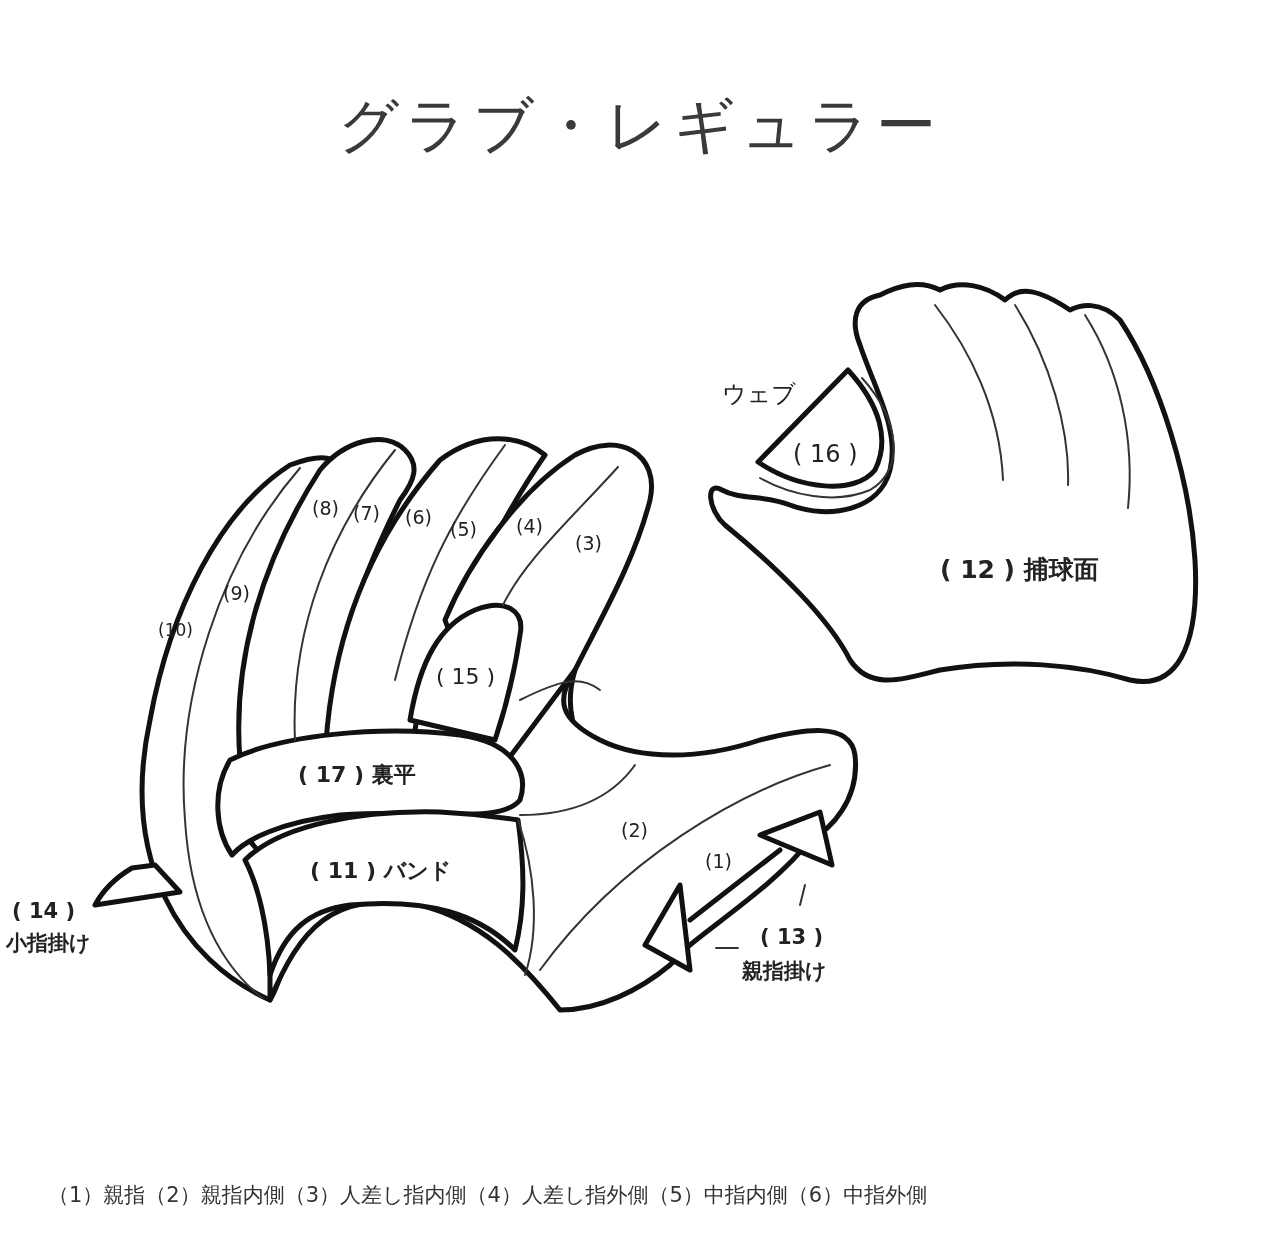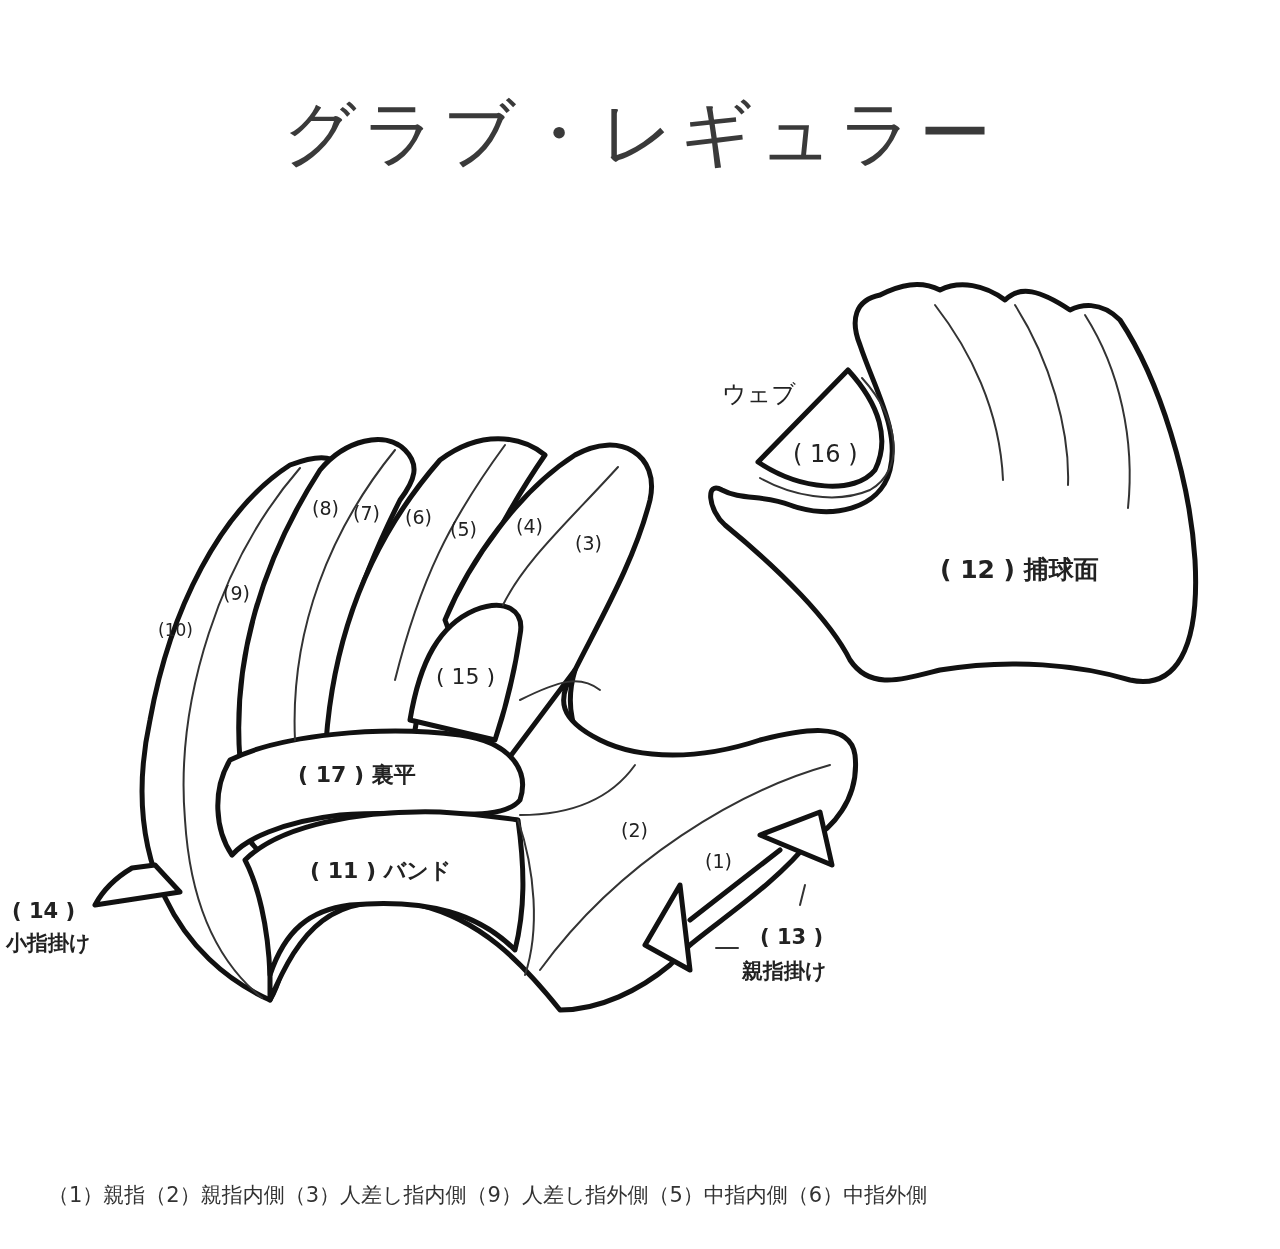--- a/index.html
+++ b/index.html
@@ -1,19 +1,19 @@
 <!DOCTYPE html>
 <html><head>
 <meta charset="utf-8">
 <style>
   html, body { margin: 0; padding: 0; background: #ffffff; }
   body { width: 1280px; height: 1249px; position: relative; overflow: hidden;
          font-family: "DejaVu Sans", sans-serif; color: #1a1a1a; }
   .title { position: absolute; left: 0; width: 1280px; top: 86px; text-align: center;
-           font-size: 72px; font-weight: 300; color: #3a3a3a; letter-spacing: 6px;
+           font-size: 60px; font-weight: 300; color: #3a3a3a; letter-spacing: 6px;
            font-family: "DejaVu Sans", sans-serif; }
   svg.diagram { position: absolute; left: 0; top: 0; }
   .outline { fill: #ffffff; stroke: #111; stroke-width: 5; stroke-linejoin: round; stroke-linecap: round; }
   .seam { fill: none; stroke: #333; stroke-width: 2; stroke-linecap: round; }
   .lbl { font-family: "DejaVu Sans", sans-serif; fill: #222; }
   .legend { position: absolute; left: 48px; top: 1100px; font-size: 21px; line-height: 38px;
             color: #333; font-family: "DejaVu Sans", sans-serif; white-space: pre; }
   .legend div { height: 38px; }
 </style>
 </head>
@@ -103,16 +103,16 @@
     <path class="seam" d="M1015,305 C1050,360 1070,430 1068,485" stroke-width="4"></path>
     <path class="seam" d="M1085,315 C1120,370 1135,440 1128,508" stroke-width="4"></path>
 
     <text class="lbl" x="722" y="402" font-size="24">ウェブ</text>
     <text class="lbl" x="793" y="462" font-size="24">( 16 )</text>
     <text class="lbl" x="940" y="578" font-size="25" font-weight="bold">( 12 ) 捕球面</text>
   </g>
 </svg>
 
 <div class="legend">
-  <div>（1）親指（2）親指内側（3）人差し指内側（9）人差し指外側（5）中指内側（6）中指外側</div>
+  <div>（1）親指（2）親指内側（3）人差し指内側（4）人差し指外側（5）中指内側（6）中指外側</div>
   
   
 </div>
 
 </body></html>

